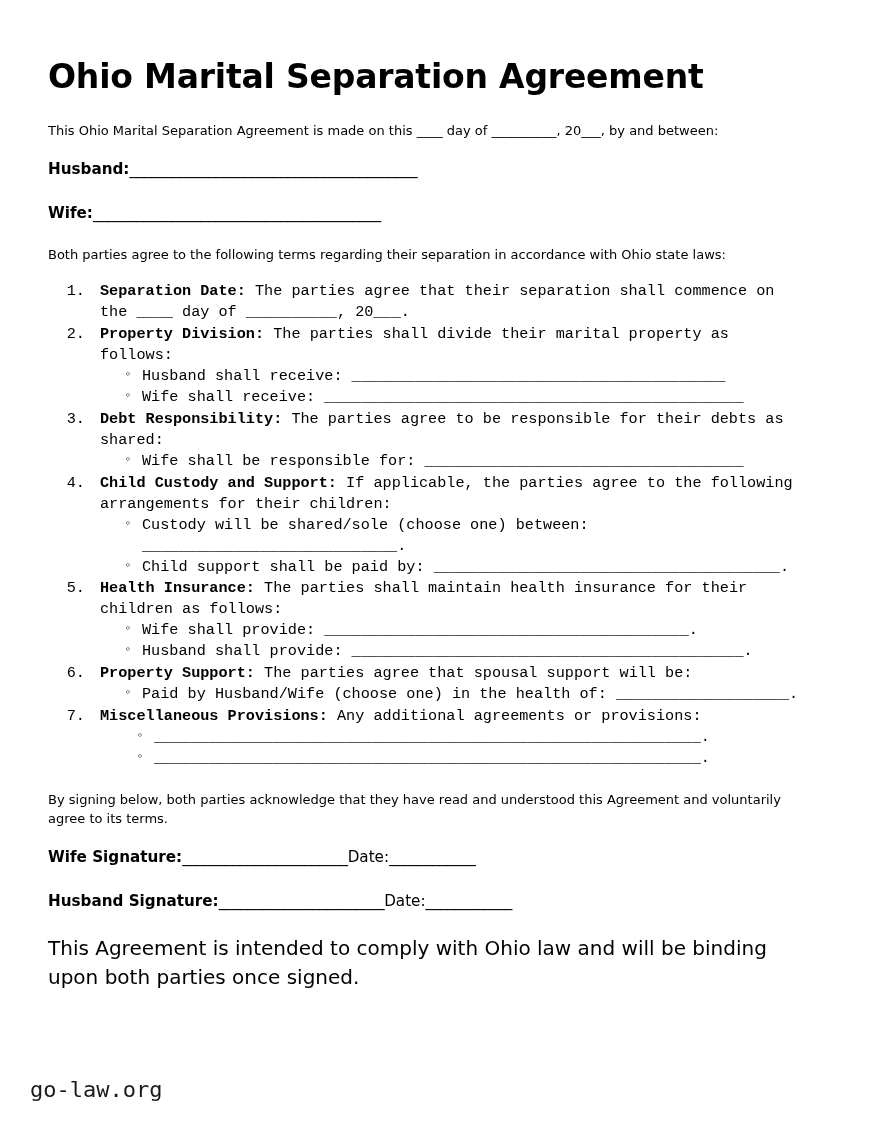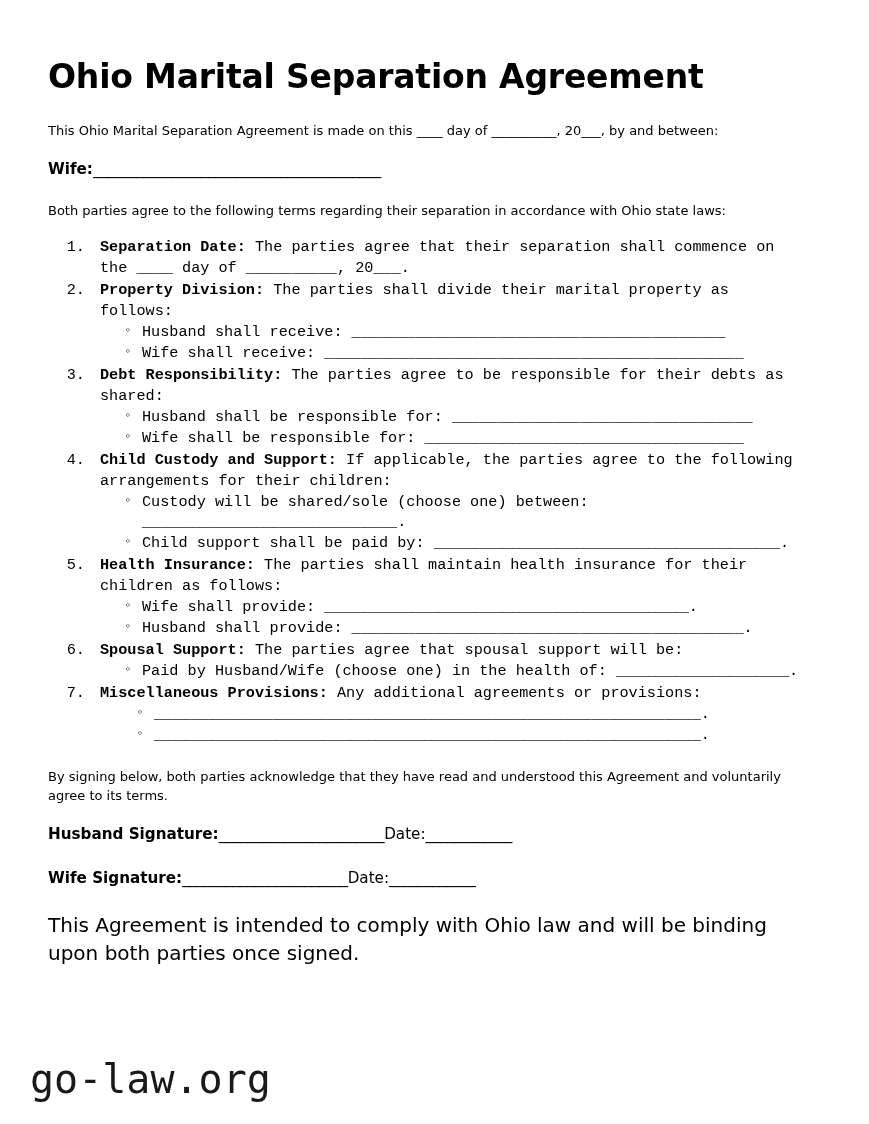--- a/index.html
+++ b/index.html
@@ -93,74 +93,76 @@
     font-size: 20px;
     line-height: 1.42;
     margin: 0;
     max-width: 790px;
   }
   .watermark {
     position: absolute;
     left: 30px;
     bottom: 22px;
     font-family: "DejaVu Sans Mono", "Liberation Mono", monospace;
-    font-size: 40px;
+    font-size: 22px;
     letter-spacing: 0px;
     color: #1a1a1a;
   }
 </style>
 </head>
 <body>
 
 <div class="page">
 
   <h1 class="doc-title">Ohio Marital Separation Agreement</h1>
 
   <p class="para">This Ohio Marital Separation Agreement is made on this ____ day of __________, 20___, by and between:</p>
 
+  <div class="field-row">
+    <span class="lbl">Husband:</span><span class="blank">________________________________________</span>
+  </div>
 
   <div class="field-row">
     <span class="lbl">Wife:</span><span class="blank">________________________________________</span>
   </div>
 
   <p class="para tight">Both parties agree to the following terms regarding their separation in accordance with Ohio state laws:</p>
 
   <ol class="terms" id="terms-list">
       <li value="1"><span class="term-head">Separation Date:</span><span> The parties agree that their separation shall commence on the ____ day of __________, 20___.</span></li>
       <li value="2"><span class="term-head">Property Division:</span><span> The parties shall divide their marital property as follows:</span><ul class="sub">
           <li>Husband shall receive: _________________________________________</li>
           <li>Wife shall receive: ______________________________________________</li>
         </ul></li>
       <li value="3"><span class="term-head">Debt Responsibility:</span><span> The parties agree to be responsible for their debts as shared:</span><ul class="sub">
-          <li>Husband shall be responsible for: _________________________________</li>
           <li>Wife shall be responsible for: ___________________________________</li>
         </ul></li>
       <li value="4"><span class="term-head">Child Custody and Support:</span><span> If applicable, the parties agree to the following arrangements for their children:</span><ul class="sub">
           <li>Custody will be shared/sole (choose one) between: ____________________________.</li>
           <li>Child support shall be paid by: ______________________________________.</li>
         </ul></li>
       <li value="5"><span class="term-head">Health Insurance:</span><span> The parties shall maintain health insurance for their children as follows:</span><ul class="sub">
           <li>Wife shall provide: ________________________________________.</li>
           <li>Husband shall provide: ___________________________________________.</li>
         </ul></li>
-      <li value="6"><span class="term-head">Spousal Support:</span><span> The parties agree that spousal support will be:</span><ul class="sub">
+      <li value="6"><span class="term-head">Property Support:</span><span> The parties agree that spousal support will be:</span><ul class="sub">
           <li>Paid by Husband/Wife (choose one) in the health of: ___________________.</li>
         </ul></li>
       <li value="7"><span class="term-head">Miscellaneous Provisions:</span><span> Any additional agreements or provisions:</span><ul class="sub deep">
           <li>____________________________________________________________.</li>
           <li>____________________________________________________________.</li>
         </ul></li>
     </ol>
 
   <p class="para">By signing below, both parties acknowledge that they have read and understood this Agreement and voluntarily agree to its terms.</p>
 
   <div class="sig-row">
-    <span class="lbl">Husband Signature:</span><span class="blank">_______________________</span><span class="date-lbl">Date:</span><span class="blank">____________</span>
+    <span class="lbl">Wife Signature:</span><span class="blank">_______________________</span><span class="date-lbl">Date:</span><span class="blank">____________</span>
   </div>
 
   <div class="sig-row">
-    <span class="lbl">Wife Signature:</span><span class="blank">_______________________</span><span class="date-lbl">Date:</span><span class="blank">____________</span>
+    <span class="lbl">Husband Signature:</span><span class="blank">_______________________</span><span class="date-lbl">Date:</span><span class="blank">____________</span>
   </div>
 
   <p class="closing">This Agreement is intended to comply with Ohio law and will be binding upon both parties once signed.</p>
 
   <div class="watermark">go-law.org</div>
 </div>
 
 </body></html>

